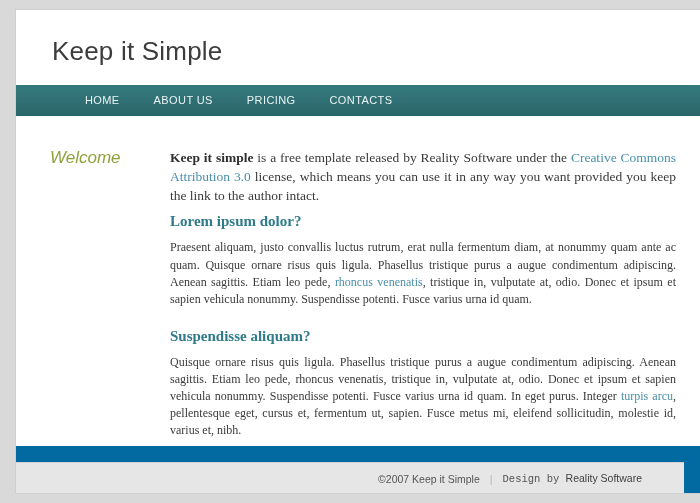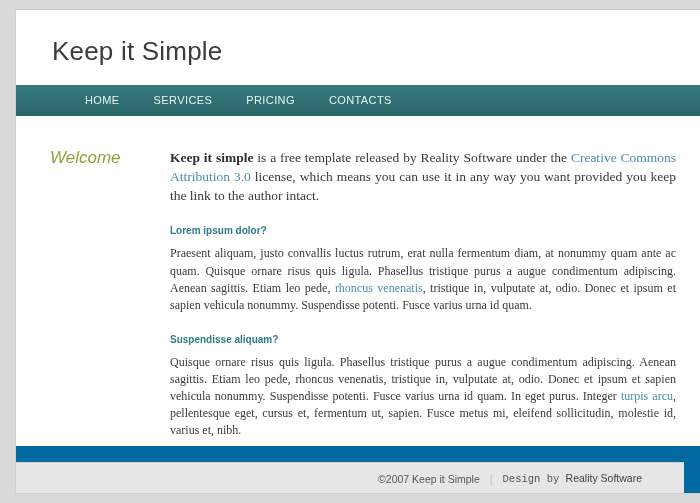--- a/index.html
+++ b/index.html
@@ -85,34 +85,34 @@
   }
   .main-col {
     flex: 1 1 auto;
     padding-top: 8px;
     padding-right: 6px;
   }
   .intro {
     font-size: 13.5px;
     color: #3a3a3a;
     line-height: 1.42;
-    margin: 0 0 20px 0;
+    margin: 0 0 8px 0;
     text-align: justify;
   }
   .intro b {
     font-weight: bold;
     color: #2f2f2f;
   }
   a.inline-link {
     color: #4a8fa8;
     text-decoration: none;
   }
   h2.section-heading {
-    font-family: Liberation Sans, sans-serif;
-    font-size: 10px;
+    font-family: Liberation Serif, serif;
+    font-size: 15px;
     font-weight: bold;
     color: #2f7b8a;
     margin: 0 0 9px 0;
   }
   p.body-text {
     font-size: 12px;
     color: #3a3a3a;
     line-height: 1.42;
     margin: 0 0 20px 0;
     text-align: justify;
@@ -150,21 +150,21 @@
 <body>
 
 <div class="page">
 
   <div class="header">
     <h1 class="site-title">Keep it Simple</h1>
   </div>
 
   <div class="navbar">
     <a class="nav-item" href="#">HOME</a>
-    <a class="nav-item" href="#">SERVICES</a>
+    <a class="nav-item" href="#">ABOUT US</a>
     <a class="nav-item" href="#">PRICING</a>
     <a class="nav-item" href="#">CONTACTS</a>
   </div>
 
   <div class="content">
 
     <div class="sidebar">
       <h2 class="welcome-heading">Welcome</h2>
     </div>
 

